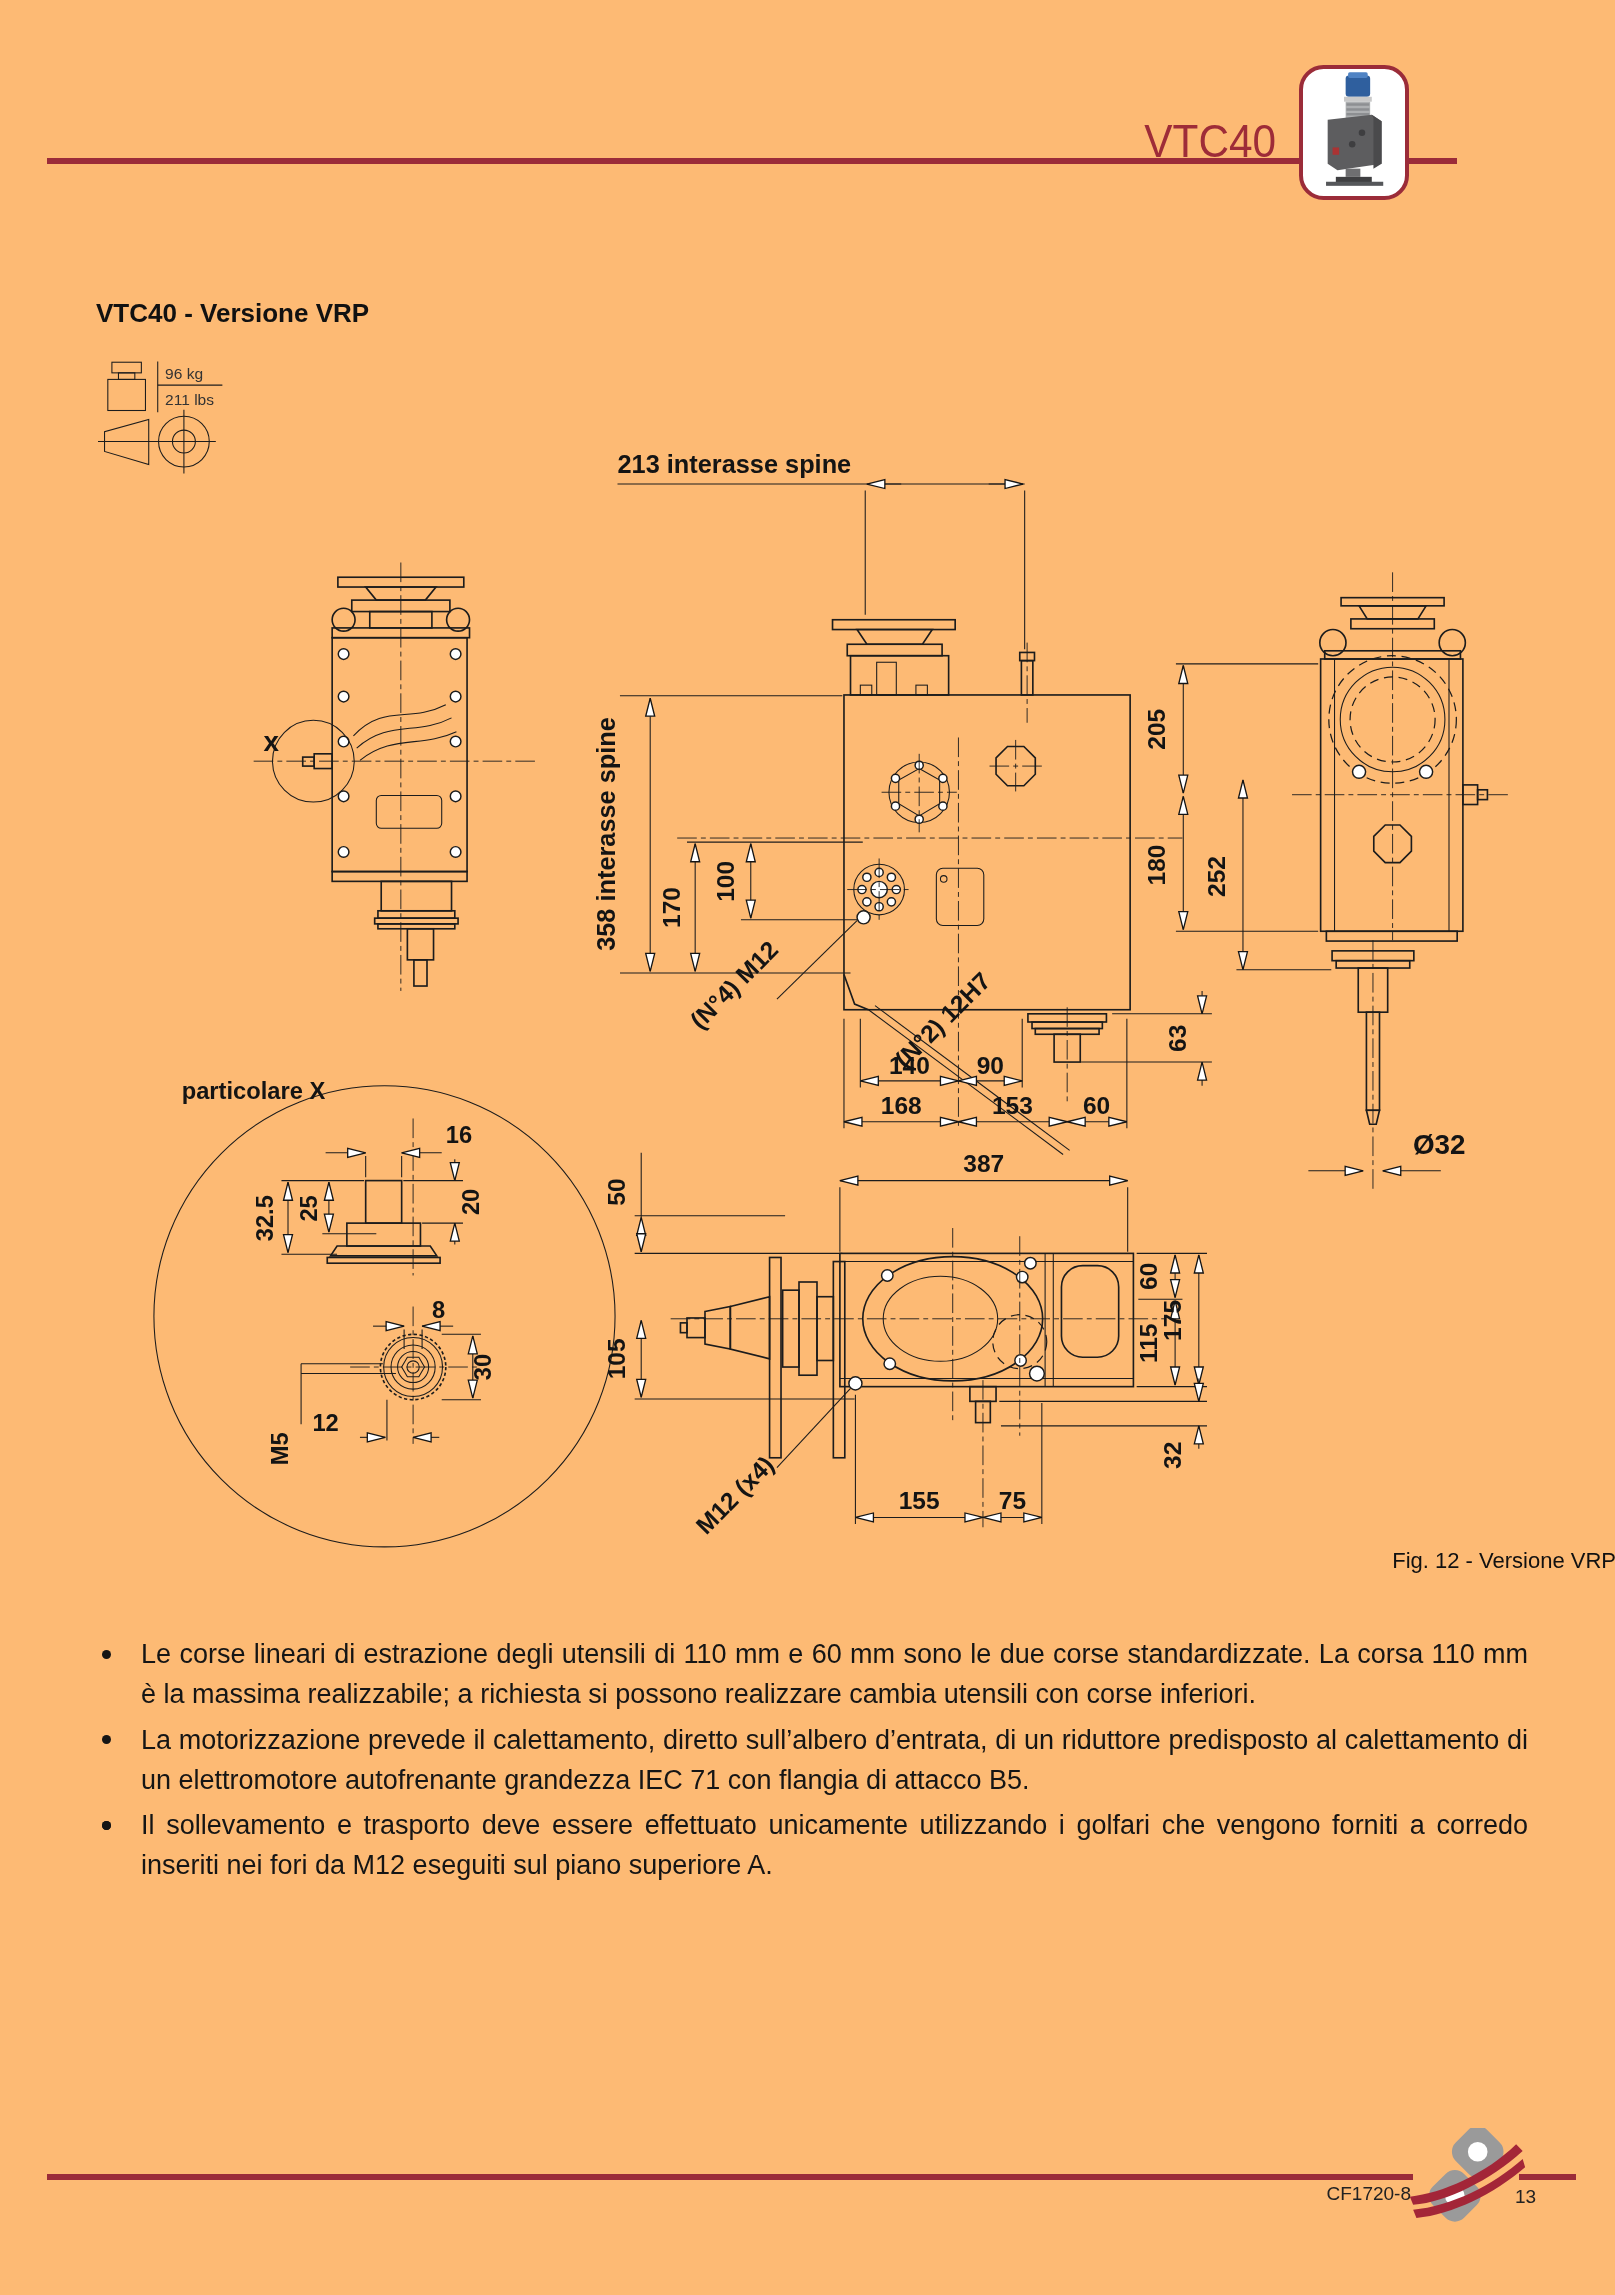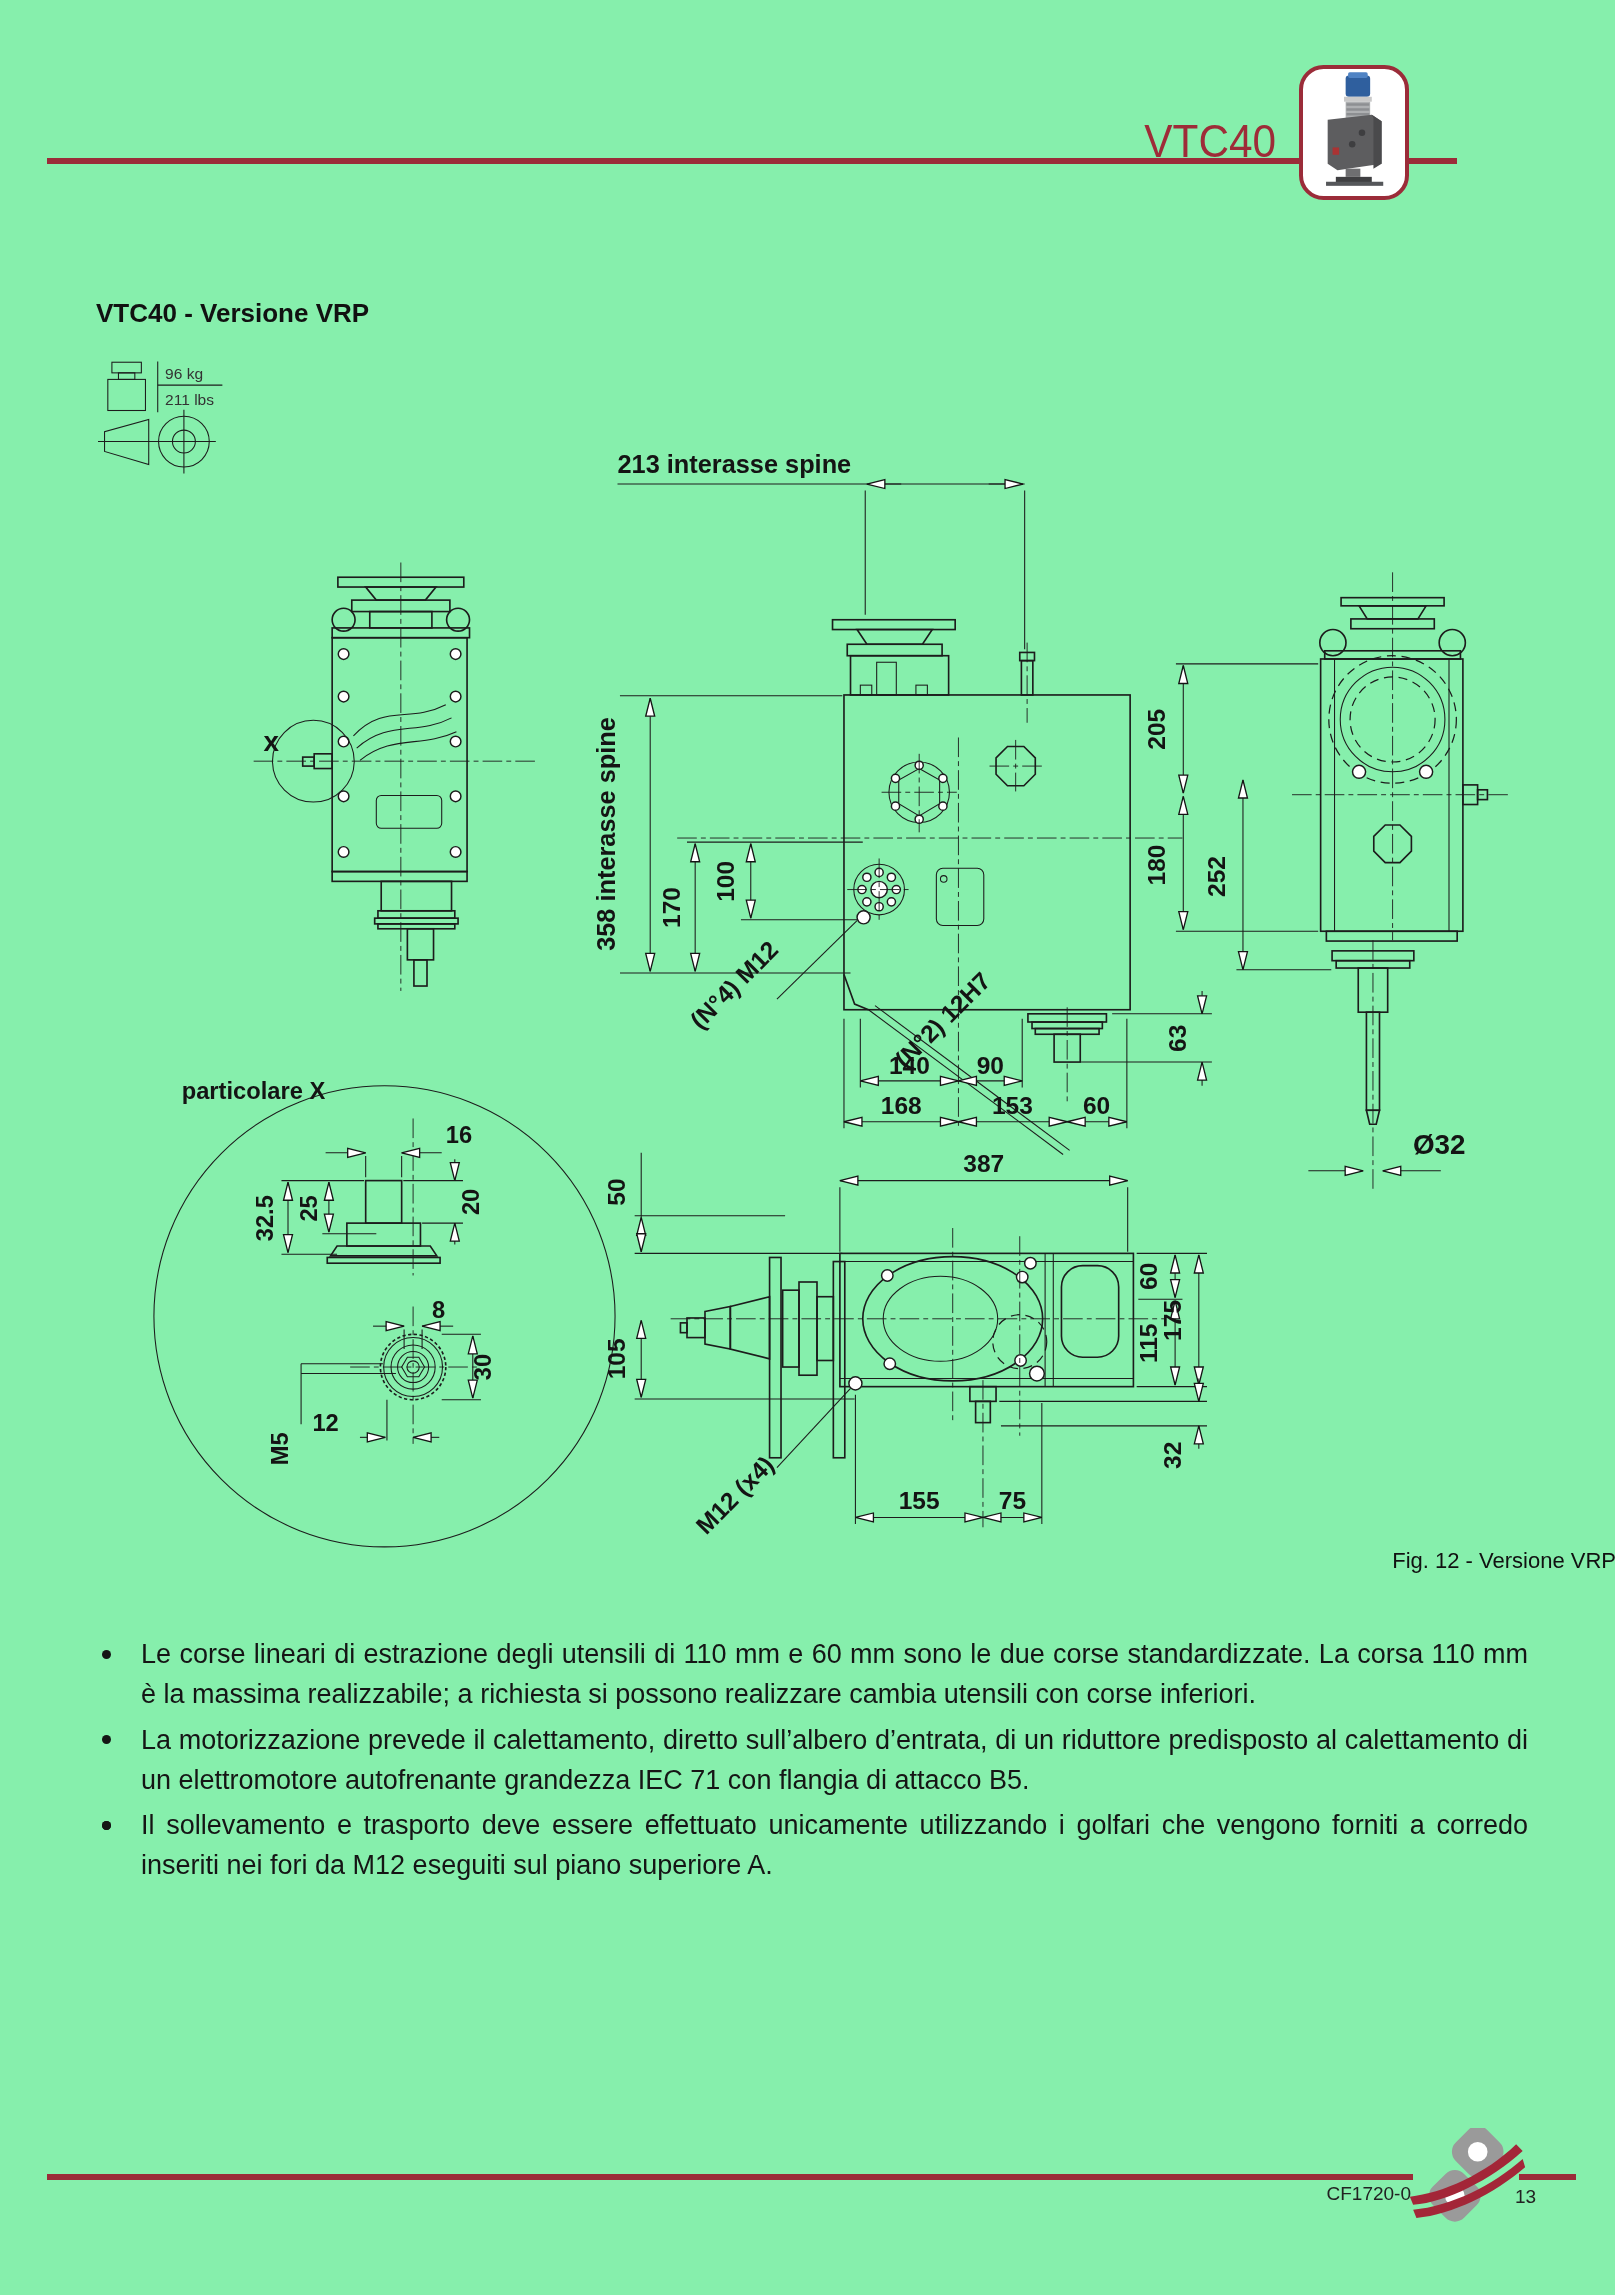--- a/index.html
+++ b/index.html
@@ -1,16 +1,16 @@
 <!DOCTYPE html>
 <html style="font-size:13px"><head>
 <meta charset="utf-8">
 <style>
   html,body{margin:0;padding:0;background:#e8e8e8;}
-  .page{position:relative;width:1616px;height:2295px;background:#86efac;overflow:hidden;
+  .page{position:relative;width:1616px;height:2295px;background:#fdba74;overflow:hidden;
         font-family:"Liberation Sans",sans-serif;color:#1a1a1a;}
   
   .rule{position:absolute;height:5.7px;background:#9b2c39;}
   .brand{position:absolute;left:1047px;top:113px;width:229px;text-align:right;
          font-size:47px;color:#9e2c38;letter-spacing:0px;transform:scaleX(.9);transform-origin:right;
          font-family:"Liberation Sans",sans-serif;}
   .photo-box{position:absolute;left:1299px;top:65px;width:110px;height:135px;background:#fff;
          border:4.9px solid #9b2c39;border-radius:24.5px;box-sizing:border-box;}
   
   .sec-title{position:absolute;left:96px;top:298px;font-size:26px;font-weight:bold;color:#111;}
@@ -411,21 +411,21 @@
       <span class="dot"></span>
     </div>
     <div class="bullet">
       <span class="dot"></span>
       <span>Il sollevamento e trasporto deve essere effettuato unicamente utilizzando i golfari che vengono forniti a corredo inseriti nei fori da M12 eseguiti sul piano superiore A.</span>
     </div>
   </div>
 
   <div class="rule" style="left:47px;top:2174px;width:1366px;"></div>
   <div class="rule" style="left:1519px;top:2174px;width:57px;"></div>
-  <div class="foot-code">CF1720-0</div>
+  <div class="foot-code">CF1720-8</div>
   <div class="foot-page">13</div>
 
   <svg class="draw" style="left:1408px;top:2128px;" width="119" height="94" viewBox="0 0 145 115">
     <rect x="58" y="2" width="54" height="54" rx="16" transform="rotate(45 85 29)" fill="#9a9a9a"></rect>
     <circle cx="85" cy="29" r="12" fill="#ffffff"></circle>
     <rect x="30" y="56" width="54" height="54" rx="16" transform="rotate(45 57 83)" fill="#9a9a9a"></rect>
     <circle cx="57" cy="83" r="12" fill="#ffffff"></circle>
     <path d="M2,84 C42,80 95,56 132,20 L140,28 C100,64 48,90 6,94 Z" fill="#a32638"></path>
     <path d="M6,100 C52,96 104,70 140,38 L143,48 C106,80 54,106 10,110 Z" fill="#a32638"></path>
   </svg>

